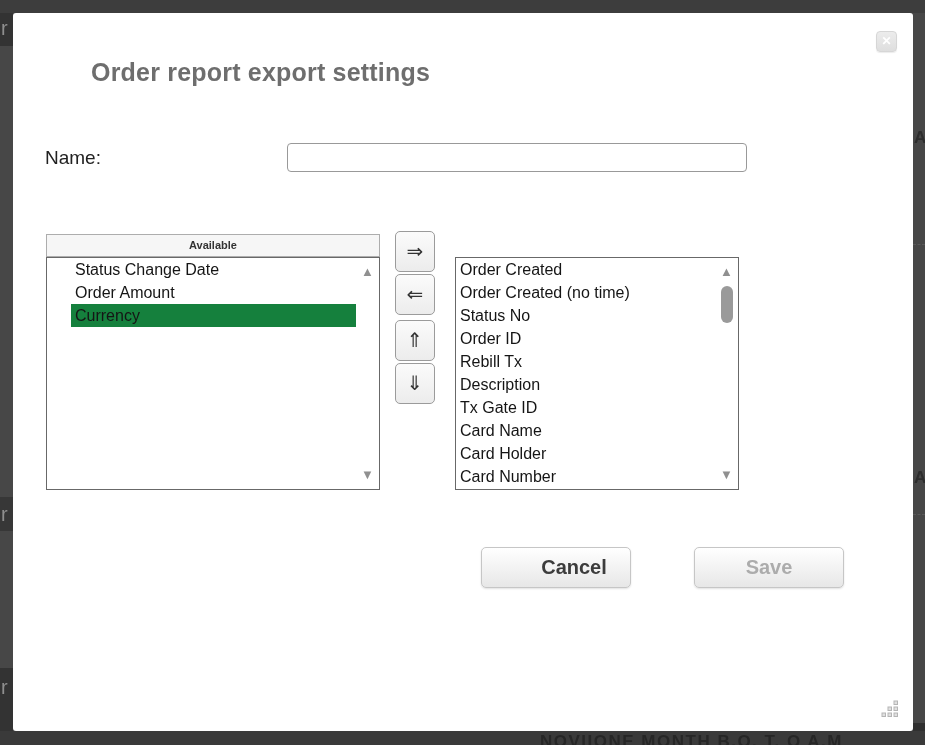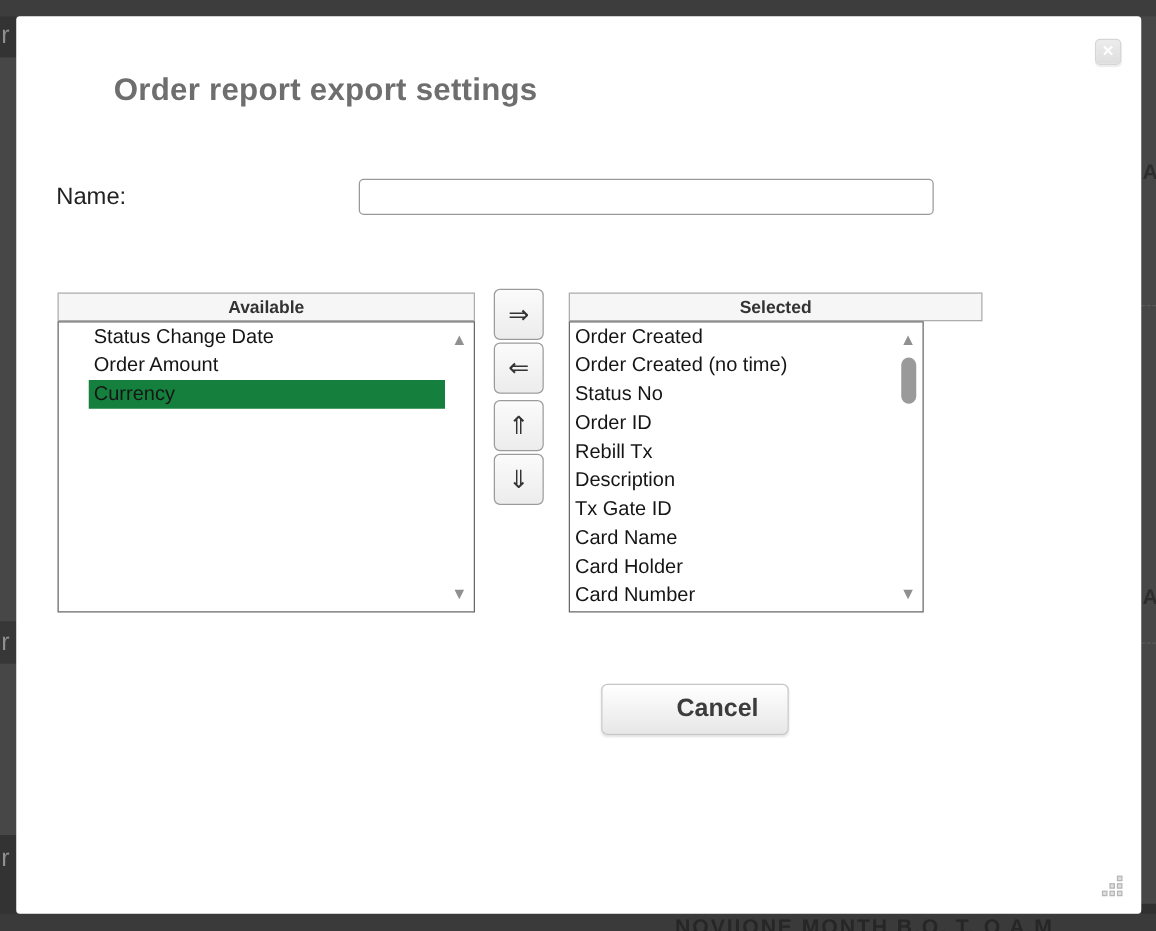--- a/index.html
+++ b/index.html
@@ -35,21 +35,21 @@
   .name-label { position:absolute; left:32px; top:134px; font-size:19px; color:#222; }
   .name-input {
     position:absolute; left:274px; top:130px; width:460px; height:29px;
     border:1px solid #999; border-radius:4px; background:#fff;
     font-size:16px; padding:0 8px; font-family:"Liberation Sans", sans-serif; outline:none;
   }
 
   
   .panel-header {
     position:absolute; height:23px; background:#f6f6f6; border:1px solid #adadad;
-    text-align:center; font-size:14px; font-weight:bold; color:#333; line-height:21px;
+    text-align:center; font-size:11px; font-weight:bold; color:#333; line-height:21px;
   }
   .listbox {
     position:absolute; height:233px; background:#fff; border:1px solid #686868; overflow:hidden;
   }
   .list-item {
     height:23px; line-height:23px; font-size:16px; color:#151515;
     padding-left:4px; width:calc(100% - 23px);
     white-space:nowrap; overflow:hidden; cursor:default;
   }
   .list-item.selected { background:#15803d; }
@@ -132,40 +132,40 @@
         </div>
       <div class="scroll-arrow up">▲</div>
       <div class="scroll-arrow down">▼</div>
     </div>
 
     <div class="xfer-btn xb1">⇒</div>
     <div class="xfer-btn xb2">⇐</div>
     <div class="xfer-btn xb3">⇑</div>
     <div class="xfer-btn xb4">⇓</div>
 
-    <div class="panel-header" style="left:442px; top:221px; width:331px;">Selected</div>
     <div class="listbox" style="left:442px; top:244px; width:284px;">
       <div>
           <div class="list-item">Order Created</div>
           <div class="list-item">Order Created (no time)</div>
           <div class="list-item">Status No</div>
           <div class="list-item">Order ID</div>
           <div class="list-item">Rebill Tx</div>
           <div class="list-item">Description</div>
           <div class="list-item">Tx Gate ID</div>
           <div class="list-item">Card Name</div>
           <div class="list-item">Card Holder</div>
           <div class="list-item">Card Number</div>
         </div>
       <div class="scroll-arrow up">▲</div>
       <div class="scroll-thumb"></div>
       <div class="scroll-arrow down">▼</div>
     </div>
 
     <div class="action-btn cancel">Cancel</div>
+    <div class="action-btn save">Save</div>
 
     <svg class="resize-grip" width="18" height="18">
       <g fill="#e0e0e0" stroke="#b5b5b5" stroke-width="1">
         <rect x="13" y="1" width="3.5" height="3.5"></rect>
         <rect x="7" y="7" width="3.5" height="3.5"></rect>
         <rect x="13" y="7" width="3.5" height="3.5"></rect>
         <rect x="1" y="13" width="3.5" height="3.5"></rect>
         <rect x="7" y="13" width="3.5" height="3.5"></rect>
         <rect x="13" y="13" width="3.5" height="3.5"></rect>
       </g>

